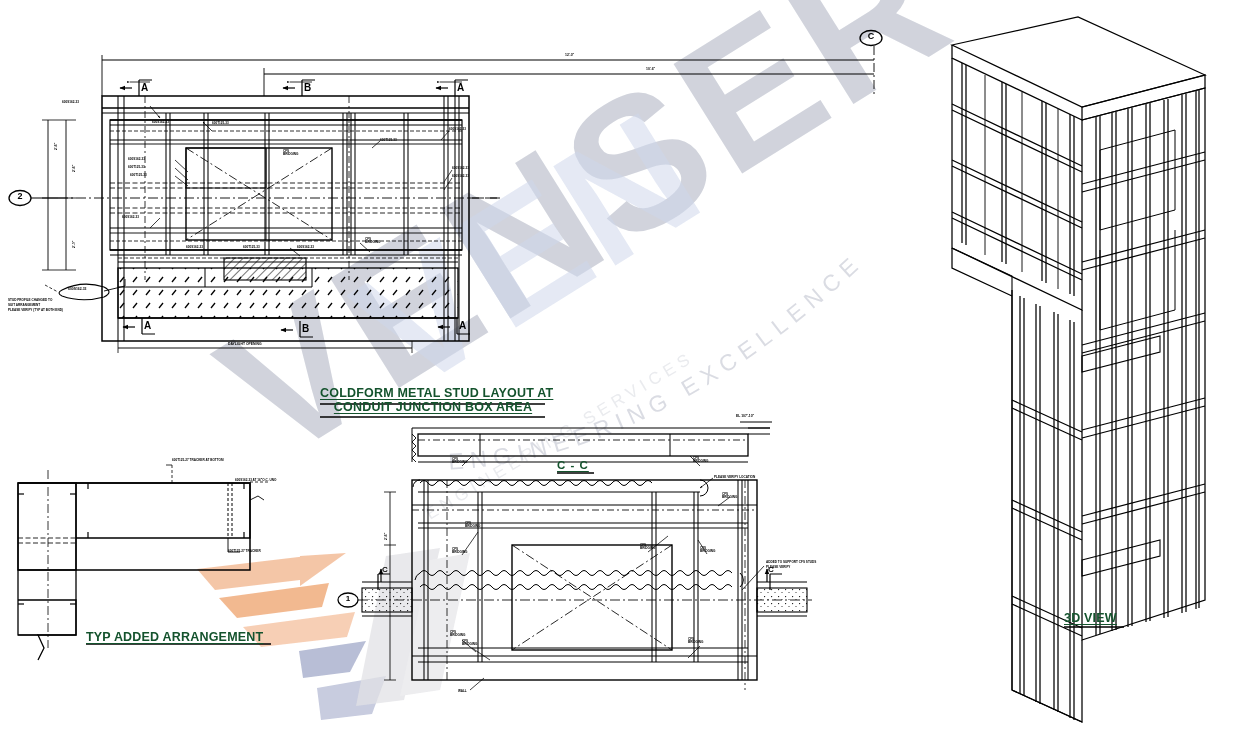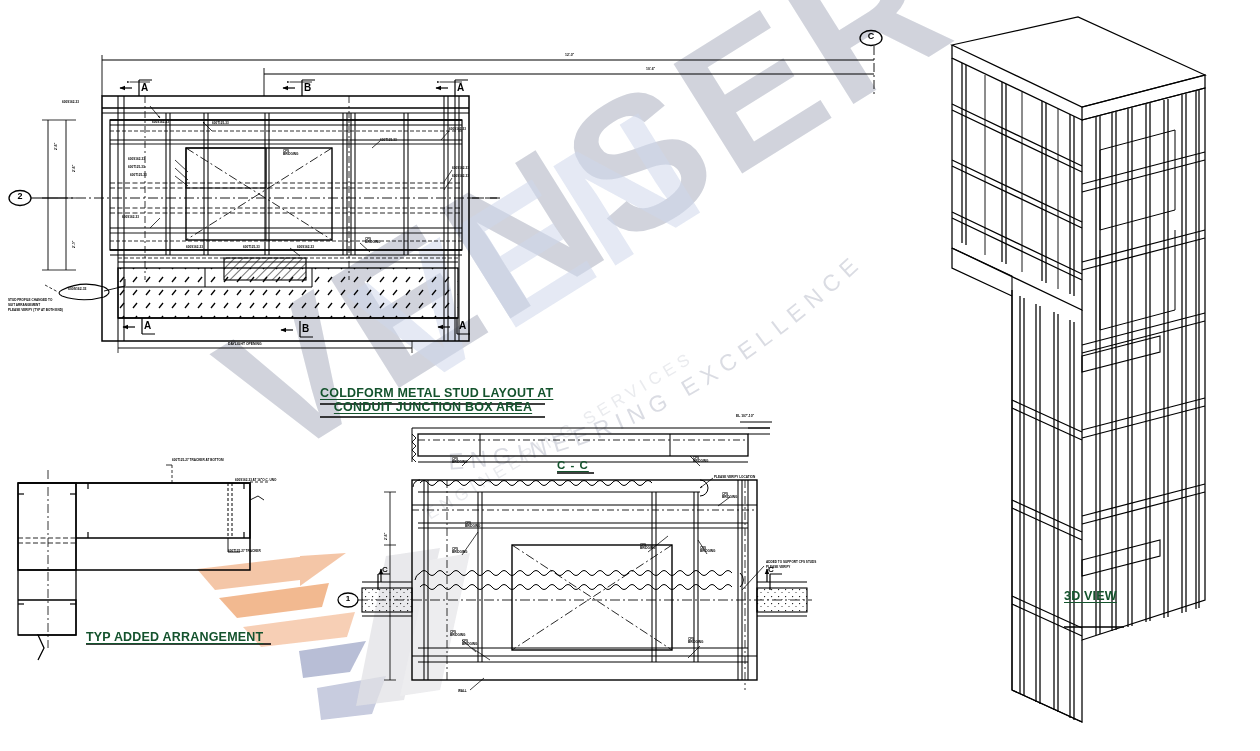--- a/index.html
+++ b/index.html
@@ -427,21 +427,21 @@
     </g>
   </svg>
 
   <div class="layer" id="labels">
 
     <div class="ttl c" style="left:320px;top:386px;width:226px;font-size:12.5px;">COLDFORM METAL STUD LAYOUT AT</div>
     <div class="ttl c" style="left:320px;top:400px;width:226px;font-size:12.5px;">CONDUIT JUNCTION BOX AREA</div>
 
     <div class="ttl" style="left:86px;top:630px;font-size:12.5px;">TYP ADDED ARRANGEMENT</div>
 
-    <div class="ttl" style="left:1064px;top:589px;font-size:12.5px;">3D VIEW</div>
+    <div class="ttl" style="left:1064px;top:611px;font-size:12.5px;">3D VIEW</div>
 
     <div class="ttl" style="left:557px;top:459px;font-size:11.5px;letter-spacing:1px;">C - C</div>
 
     <div class="bub" style="left:10px;top:191px;width:20px;font-size:9px;">2</div>
     <div class="bub" style="left:861px;top:31px;width:20px;font-size:9px;">C</div>
     <div class="bub" style="left:339px;top:594px;width:18px;font-size:8px;">1</div>
 
     <div class="secL" style="left:141px;top:82px;font-size:10px;">A</div>
     <div class="secL" style="left:304px;top:82px;font-size:10px;">B</div>
     <div class="secL" style="left:457px;top:82px;font-size:10px;">A</div>

